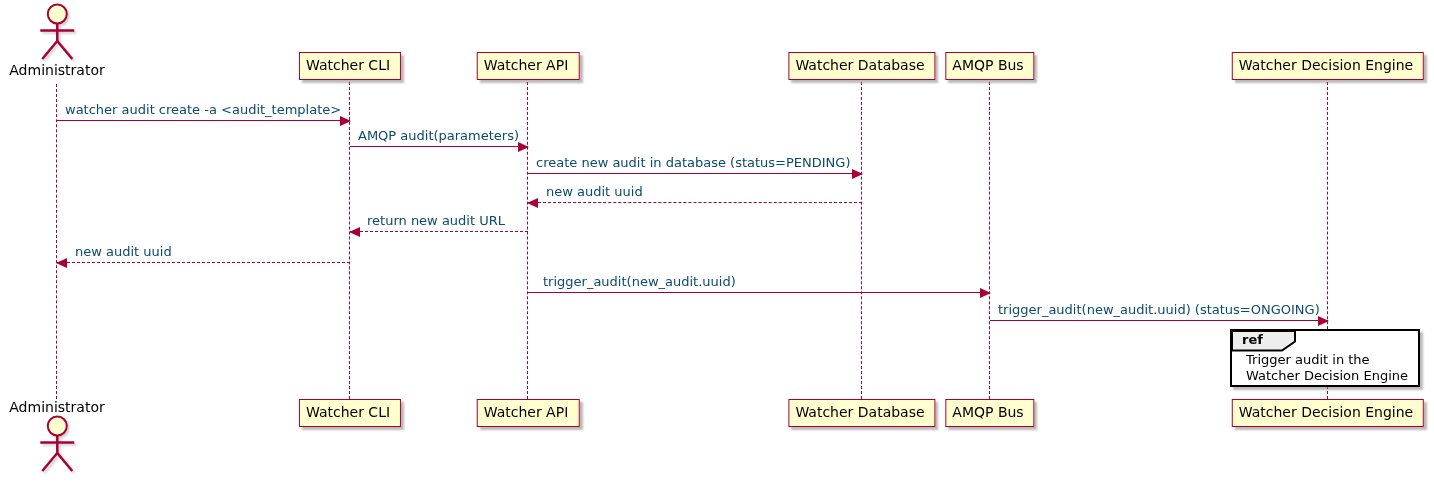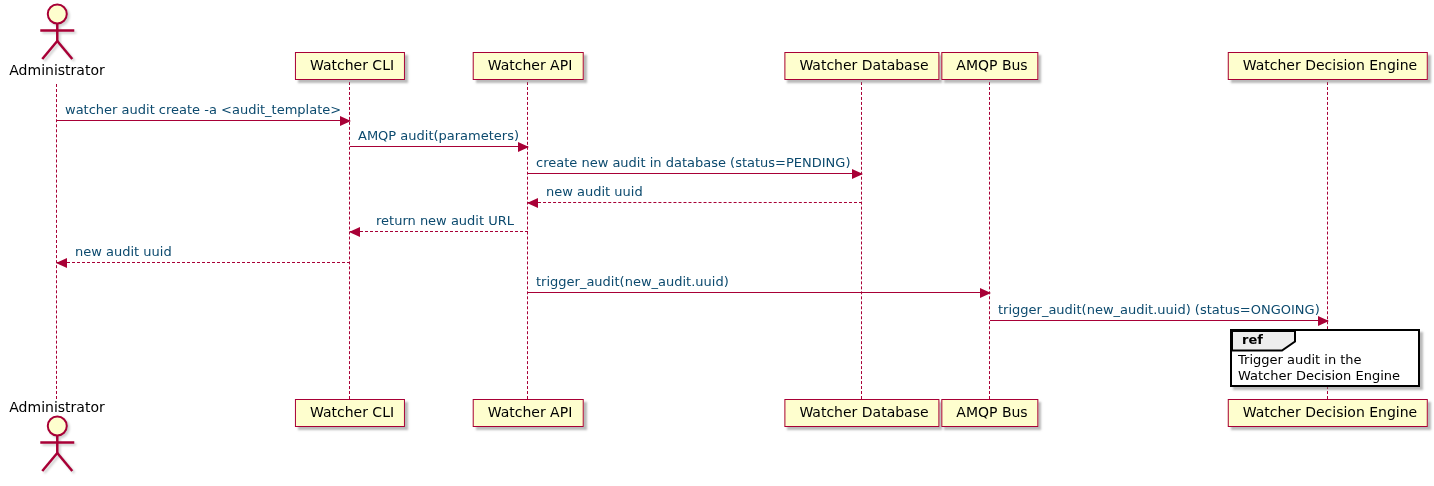--- a/index.html
+++ b/index.html
@@ -6,21 +6,21 @@
   .canvas{
     position:relative;width:1434px;height:486px;background:#ffffff;overflow:hidden;
     font-family:"DejaVu Sans", sans-serif;color:#000;
   }
   
   .lifeline{position:absolute;width:0;border-left:1.5px dashed #A80036;}
   
   .pbox{
     position:absolute;transform:translateX(-50%);
     background:#FEFECE;border:1.8px solid #A80036;
-    padding:4px 10px 5px 14px;font-size:14px;line-height:17px;white-space:nowrap;
+    padding:4px 10px 5px 6px;font-size:14px;line-height:17px;white-space:nowrap;
     box-shadow:3px 3px 2px rgba(130,130,130,0.55);text-align:center;z-index:3;
   }
   
   .actor-wrap{position:absolute;transform:translateX(-50%);text-align:center;z-index:3;}
   .actor-wrap svg{filter:drop-shadow(2.5px 2.5px 1px #cfcfcf);display:block;margin:0 auto;}
   .actor-label{font-size:14px;line-height:15px;white-space:nowrap;}
   
   .msg{position:absolute;height:0;z-index:4;}
   .msg-line{position:absolute;left:0;right:0;top:-1px;height:0;}
   .msg-line.solid{border-top:1.6px solid #A80036;}
@@ -31,21 +31,21 @@
   .arrowhead.right{right:-1px;border-left:11px solid #A80036;}
   .arrowhead.left{left:-1px;border-right:11px solid #A80036;}
   
   .ref-box{
     position:absolute;left:1230px;top:329px;width:186px;height:54px;
     background:#ffffff;border:2px solid #000;z-index:6;
     box-shadow:3px 3px 2px rgba(130,130,130,0.55);
   }
   .ref-tab-shape{position:absolute;left:-1px;top:-1px;display:block;}
   .ref-kw{position:absolute;left:10px;top:1px;font-size:13px;font-weight:bold;z-index:7;text-align:right;}
-  .ref-body{margin-top:21px;padding-left:6px;font-size:13px;line-height:16px;}
+  .ref-body{margin-top:21px;padding-left:14px;font-size:13px;line-height:16px;}
 </style>
 </head>
 <body>
 
 <div class="canvas">
   <div id="lifelines-layer">
       <div class="lifeline" style="left: 56px; top: 84px; height: 315px;"></div>
       <div class="lifeline" style="left: 349px; top: 82px; height: 317px;"></div>
       <div class="lifeline" style="left: 527px; top: 82px; height: 317px;"></div>
       <div class="lifeline" style="left: 861px; top: 82px; height: 317px;"></div>
@@ -101,31 +101,31 @@
         <div class="msg-label" style="left: 8px; margin-top: 20px;">create new audit in database (status=PENDING)</div>
       </div>
       <div class="msg" style="left: 528px; top: 203px; width: 334px;">
         <div class="msg-line dashed"></div>
         <div class="arrowhead left"></div>
         <div class="msg-label" style="left: 18px;">new audit uuid</div>
       </div>
       <div class="msg" style="left: 350px; top: 232px; width: 178px;">
         <div class="msg-line dashed"></div>
         <div class="arrowhead left"></div>
-        <div class="msg-label" style="left: 26px;">return new audit URL</div>
+        <div class="msg-label" style="left: 17px;">return new audit URL</div>
       </div>
       <div class="msg" style="left: 57px; top: 263px; width: 293px;">
         <div class="msg-line dashed"></div>
         <div class="arrowhead left"></div>
         <div class="msg-label" style="left: 18px;">new audit uuid</div>
       </div>
       <div class="msg" style="left: 528px; top: 293px; width: 462px;">
         <div class="msg-line solid"></div>
         <div class="arrowhead right"></div>
-        <div class="msg-label" style="left: 8px;">trigger_audit(new_audit.uuid)</div>
+        <div class="msg-label" style="left: 15px;">trigger_audit(new_audit.uuid)</div>
       </div>
       <div class="msg" style="left: 990px; top: 321px; width: 338px;">
         <div class="msg-line solid"></div>
         <div class="arrowhead right"></div>
         <div class="msg-label" style="left: 8px;">trigger_audit(new_audit.uuid) (status=ONGOING)</div>
       </div>
     </div>
 
   <div class="ref-box">
     <svg class="ref-tab-shape" width="66" height="22" viewBox="0 0 66 22">

